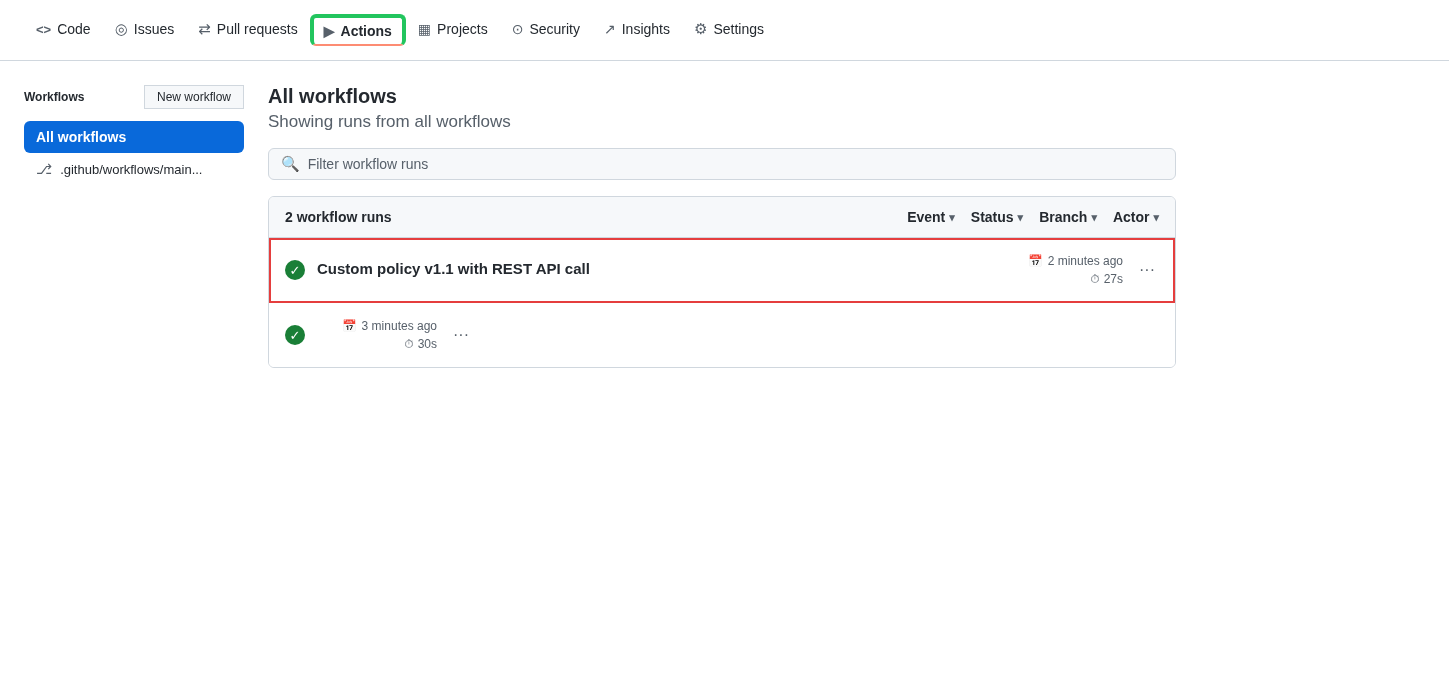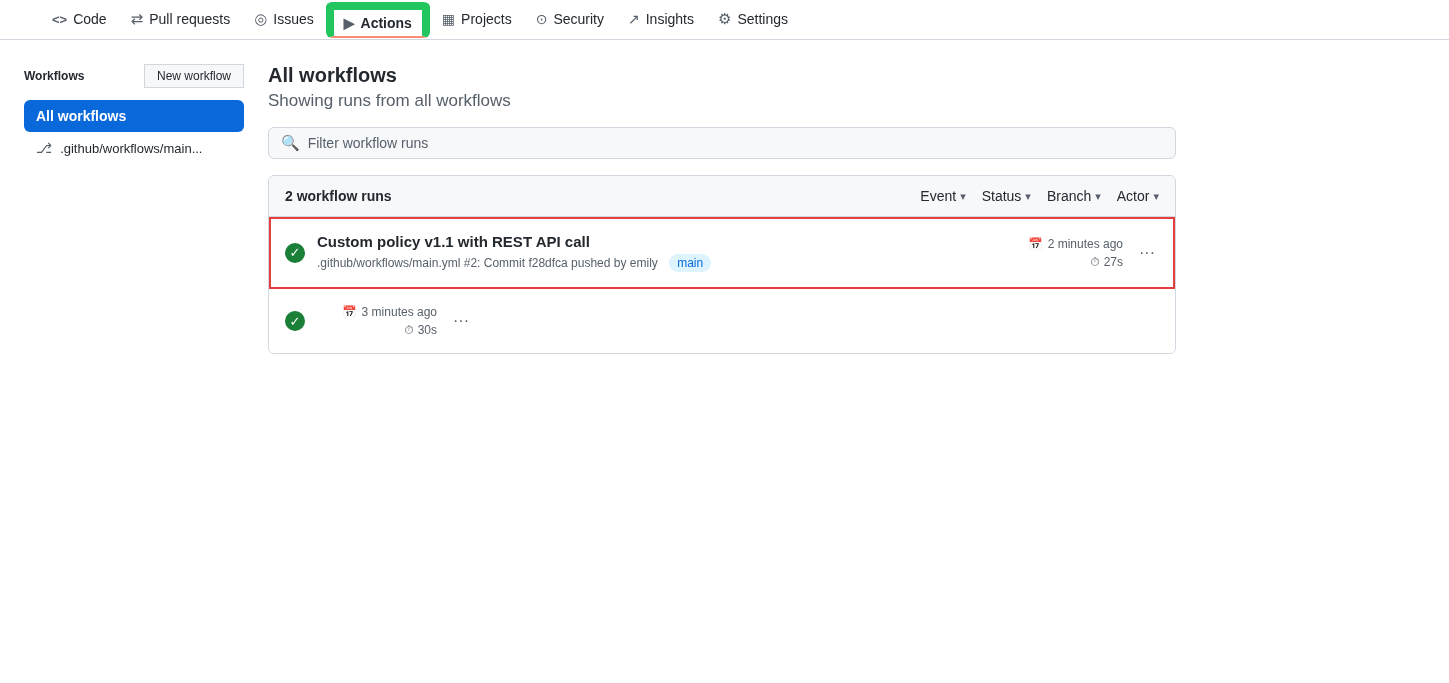--- a/index.html
+++ b/index.html
@@ -3,44 +3,44 @@
   <meta charset="utf-8">
   <style>
     * { box-sizing: border-box; margin: 0; padding: 0; }
     body { font-family: -apple-system, BlinkMacSystemFont, 'Segoe UI', Helvetica, Arial, sans-serif; font-size: 14px; color: #24292f; background: #fff; }
 
     
     .top-nav {
       display: flex;
       align-items: center;
       border-bottom: 1px solid #d0d7de;
-      padding: 0 40px;
+      padding: 0 24px;
       background: #fff;
-      height: 40px;
+      height: 61px;
     }
     .nav-item {
       display: flex;
       align-items: center;
       gap: 6px;
       padding: 14px 12px;
       color: #24292f;
       font-size: 14px;
       cursor: pointer;
       text-decoration: none;
       white-space: nowrap;
       border-bottom: 2px solid transparent;
       height: 52px;
     }
     .nav-item.active {
       font-weight: 600;
       border-bottom: 2px solid #fd8c73;
       color: #24292f;
     }
     .nav-item-actions {
-      border: 8px solid #22c55e;
+      border: 4px solid #22c55e;
       border-radius: 6px;
       padding: 4px 10px;
       height: auto;
       border-bottom: 2px solid #e53e3e;
     }
     .nav-icon { font-size: 16px; color: #57606a; }
 
     
     .main-container {
       display: flex;
@@ -159,21 +159,21 @@
       display: flex;
       gap: 16px;
     }
     .filter-btn {
       display: flex;
       align-items: center;
       gap: 4px;
       font-size: 14px;
       color: #24292f;
       cursor: pointer;
-      font-weight: 400;
+      font-weight: 700;
     }
 
     
     .run-row {
       display: flex;
       align-items: center;
       padding: 16px;
       border-bottom: 1px solid #d0d7de;
       background: #fff;
       gap: 12px;
@@ -256,26 +256,26 @@
   </style>
 </head>
 <body>
 
 <nav class="top-nav">
   <a class="nav-item">
     <span class="nav-icon icon-code"></span>
     <span>Code</span>
   </a>
   <a class="nav-item">
+    <span class="nav-icon icon-issues"></span>
+    <span>Issues</span>
+  </a>
+  <a class="nav-item">
     <span class="nav-icon icon-pr"></span>
     <span>Pull requests</span>
-  </a>
-  <a class="nav-item">
-    <span class="nav-icon icon-issues"></span>
-    <span>Issues</span>
   </a>
   <a class="nav-item active nav-item-actions">
     <span class="nav-icon icon-actions"></span>
     <span>Actions</span>
   </a>
   <a class="nav-item">
     <span class="nav-icon icon-projects"></span>
     <span>Projects</span>
   </a>
   <a class="nav-item">
@@ -340,24 +340,20 @@
             <span>Actor</span>
             <span class="chevron">▾</span>
           </div>
         </div>
       </div>
 
       <div class="run-row highlighted">
         <div class="run-status-icon">✓</div>
         <div class="run-info">
           <div class="run-title">Custom policy v1.1 with REST API call</div>
-          <div class="run-meta">
-            <span>.github/workflows/main.yml #2: Commit f28dfca pushed by emily</span>
-            <span class="branch-badge">main</span>
-          </div>
         </div>
         <div class="run-time">
           <div class="run-time-item">
             <span>📅</span>
             <span>2 minutes ago</span>
           </div>
           <div class="run-time-item">
             <span>⏱</span>
             <span>27s</span>
           </div>

